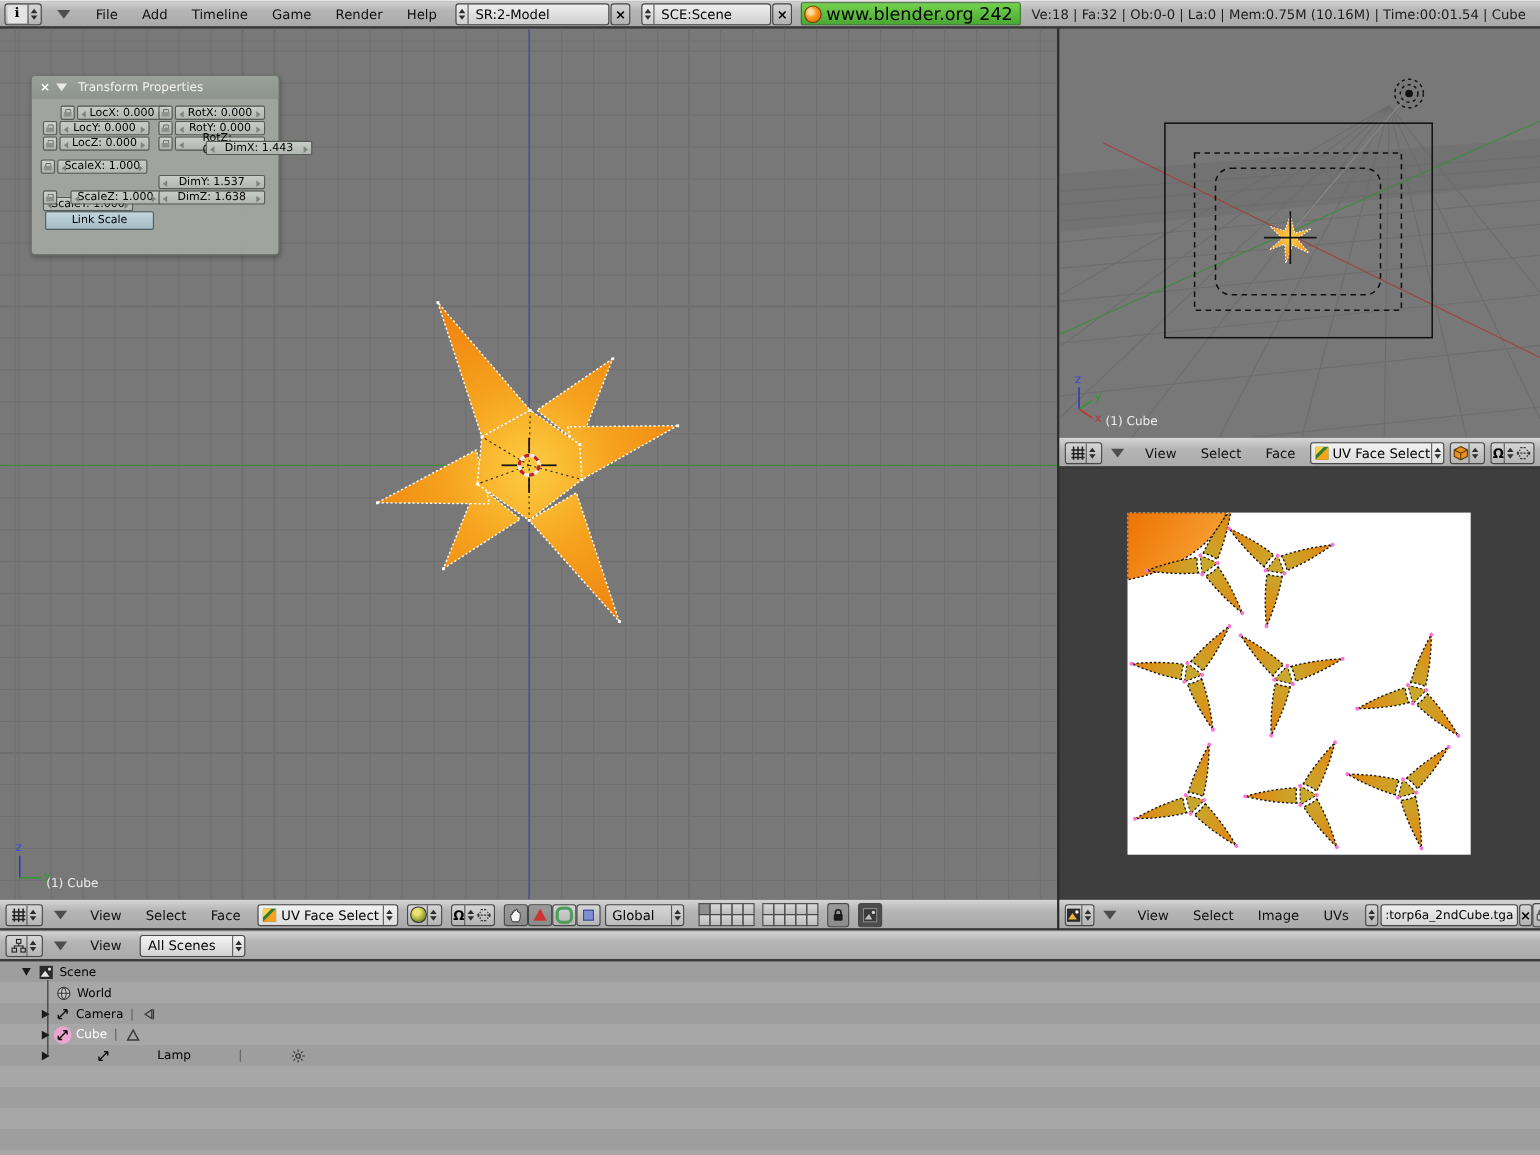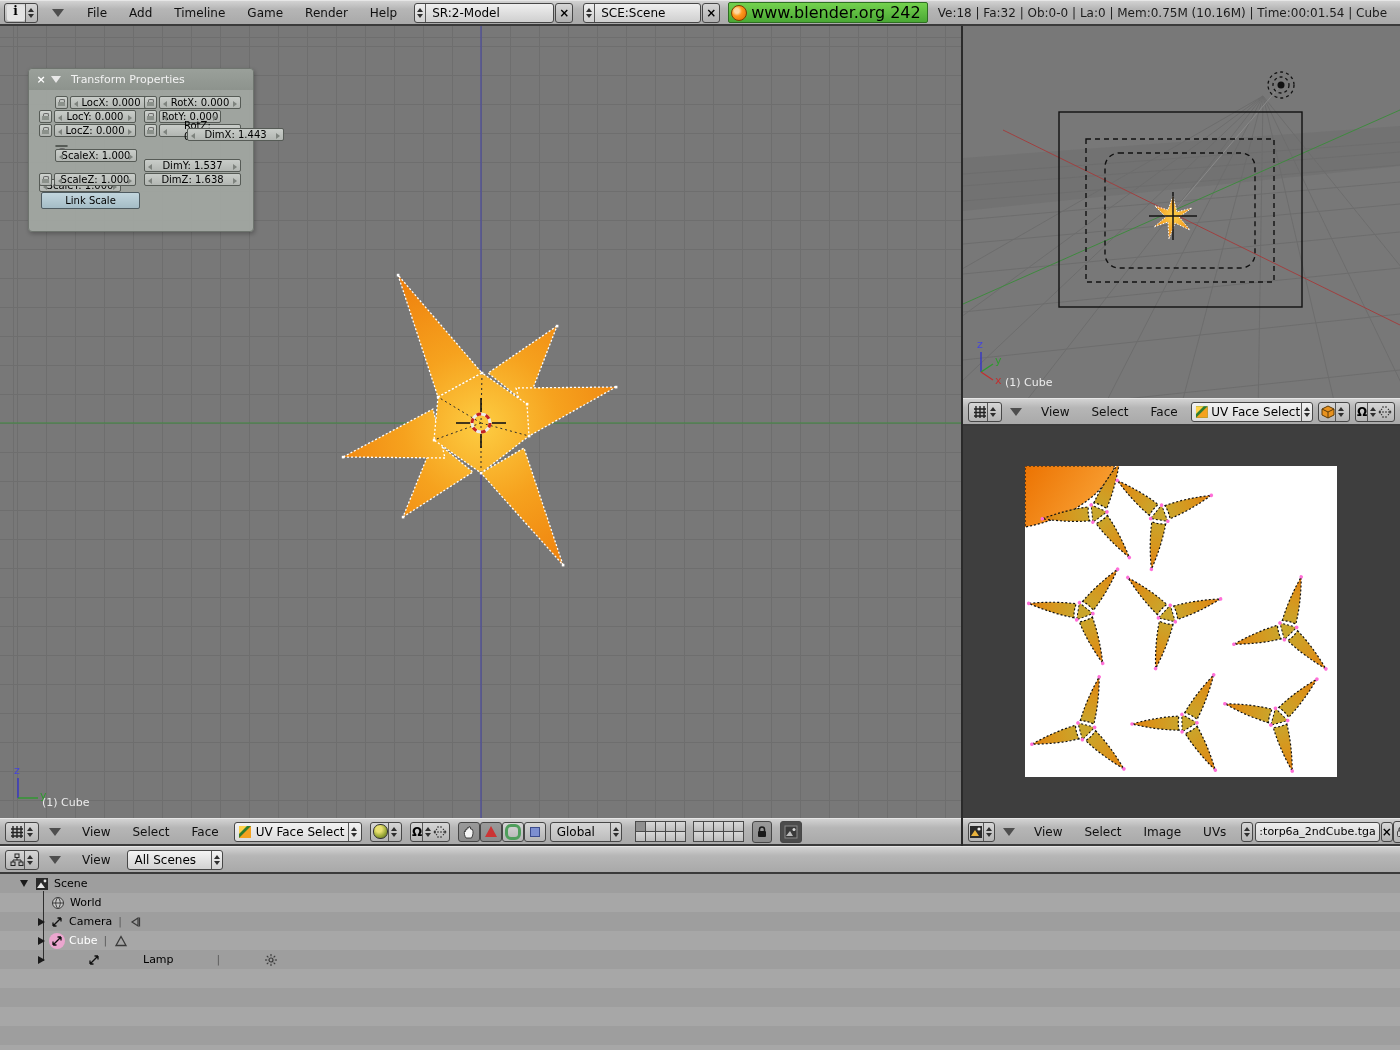--- a/index.html
+++ b/index.html
@@ -196,37 +196,37 @@
       <div class="nrow" style="left:10px;top:55px;">
           <span class="lockbtn"></span>
           <span class="nfield" style="width:82px;">LocZ: 0.000</span>
         </div>
       <div class="nrow" style="left:115px;top:27px;">
           <span class="lockbtn"></span>
           <span class="nfield" style="width:82px;">RotX: 0.000</span>
         </div>
       <div class="nrow" style="left:115px;top:41px;">
           <span class="lockbtn"></span>
-          <span class="nfield" style="width:62px;">RotY: 0.000</span>
+          <span class="nfield" style="width:82px;">RotY: 0.000</span>
         </div>
       <div class="nrow" style="left:115px;top:55px;">
           <span class="lockbtn"></span>
           <span class="nfield" style="width:82px;padding-left:24px;">RotZ: 0.000</span>
         </div>
-      <div class="nrow" style="left:26px;top:76px;flex-direction:column;">
+      <div class="nrow" style="left:8px;top:76px;">
           <span class="lockbtn"></span>
           <span class="nfield" style="width:82px;">ScaleX: 1.000</span>
         </div>
       <div class="nrow" style="left:10px;top:106px;flex-direction:column;">
           <span class="lockbtn"></span>
           <span class="nfield" style="width:82px;">ScaleY: 1.000</span>
         </div>
       <div class="nrow" style="left:10px;top:104px;">
           <span class="lockbtn"></span>
-          <span class="nfield" style="width:82px;">ScaleZ: 1.000</span>
+          <span class="nfield" style="width:82px;margin-left:10px;">ScaleZ: 1.000</span>
         </div>
       <div class="nrow" style="left:115px;top:59px;padding-left:43px;">
           <span class="nfield" style="width:97px;">DimX: 1.443</span>
         </div>
       <div class="nrow" style="left:115px;top:90px;">
           <span class="nfield" style="width:97px;">DimY: 1.537</span>
         </div>
       <div class="nrow" style="left:115px;top:104px;">
           <span class="nfield" style="width:97px;">DimZ: 1.638</span>
         </div>

